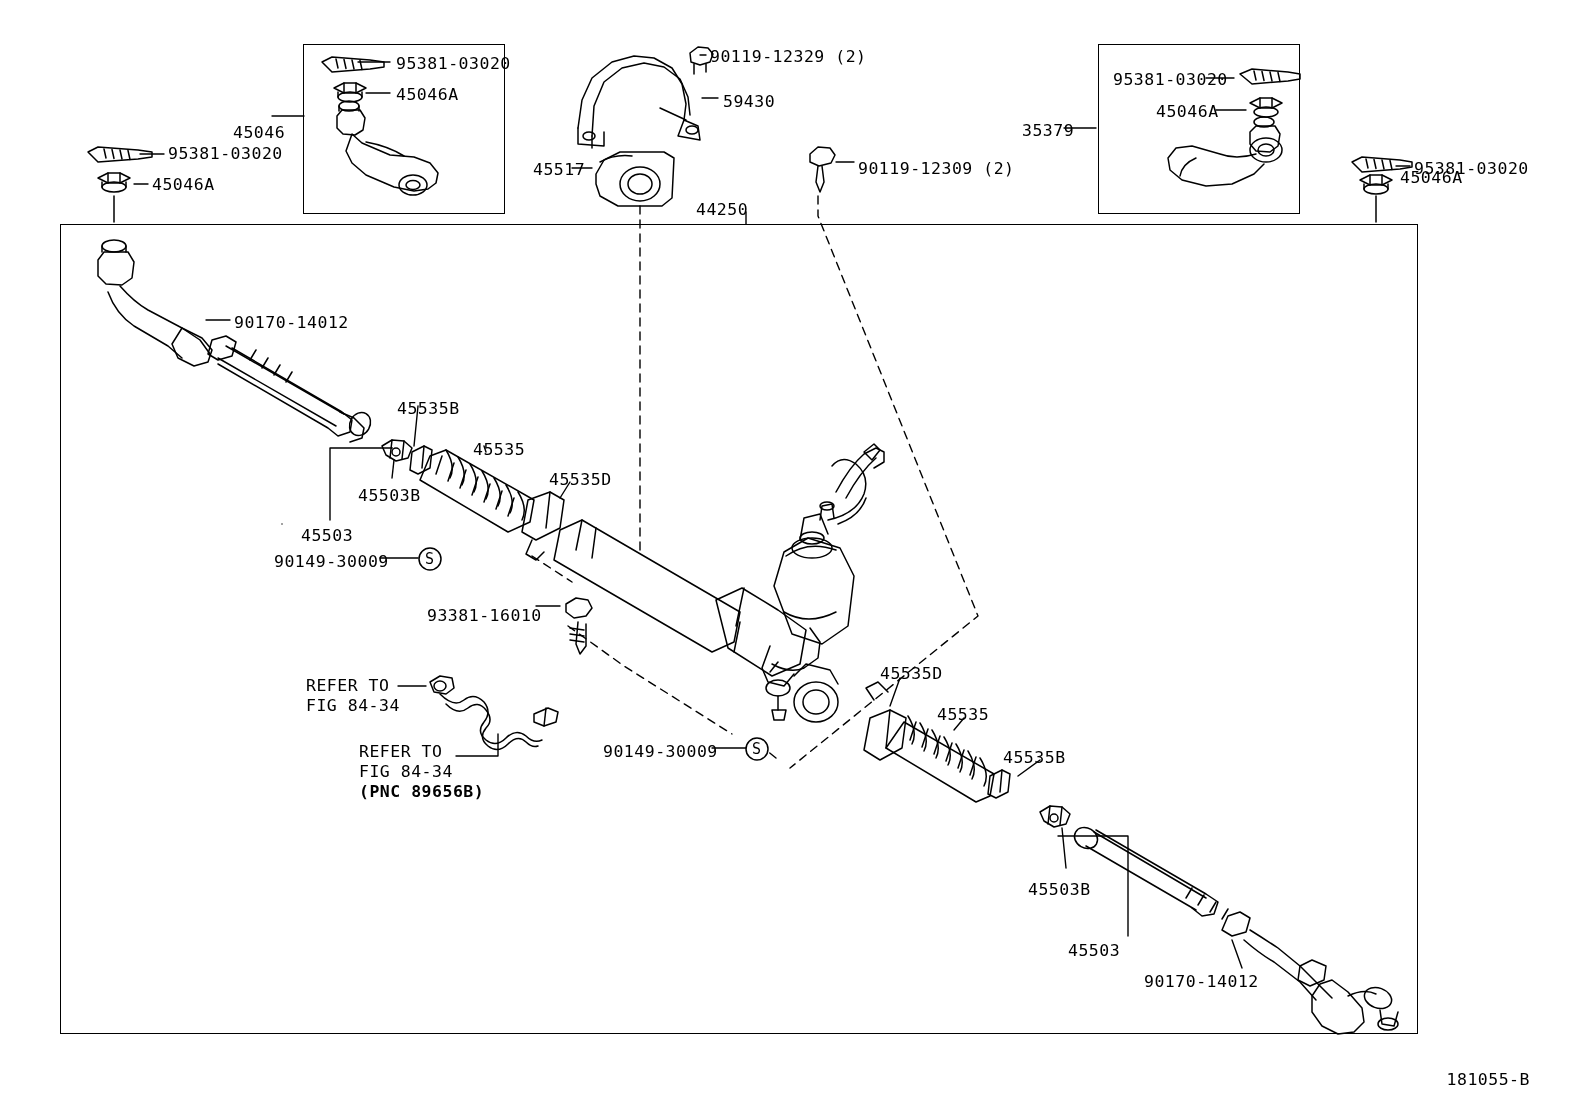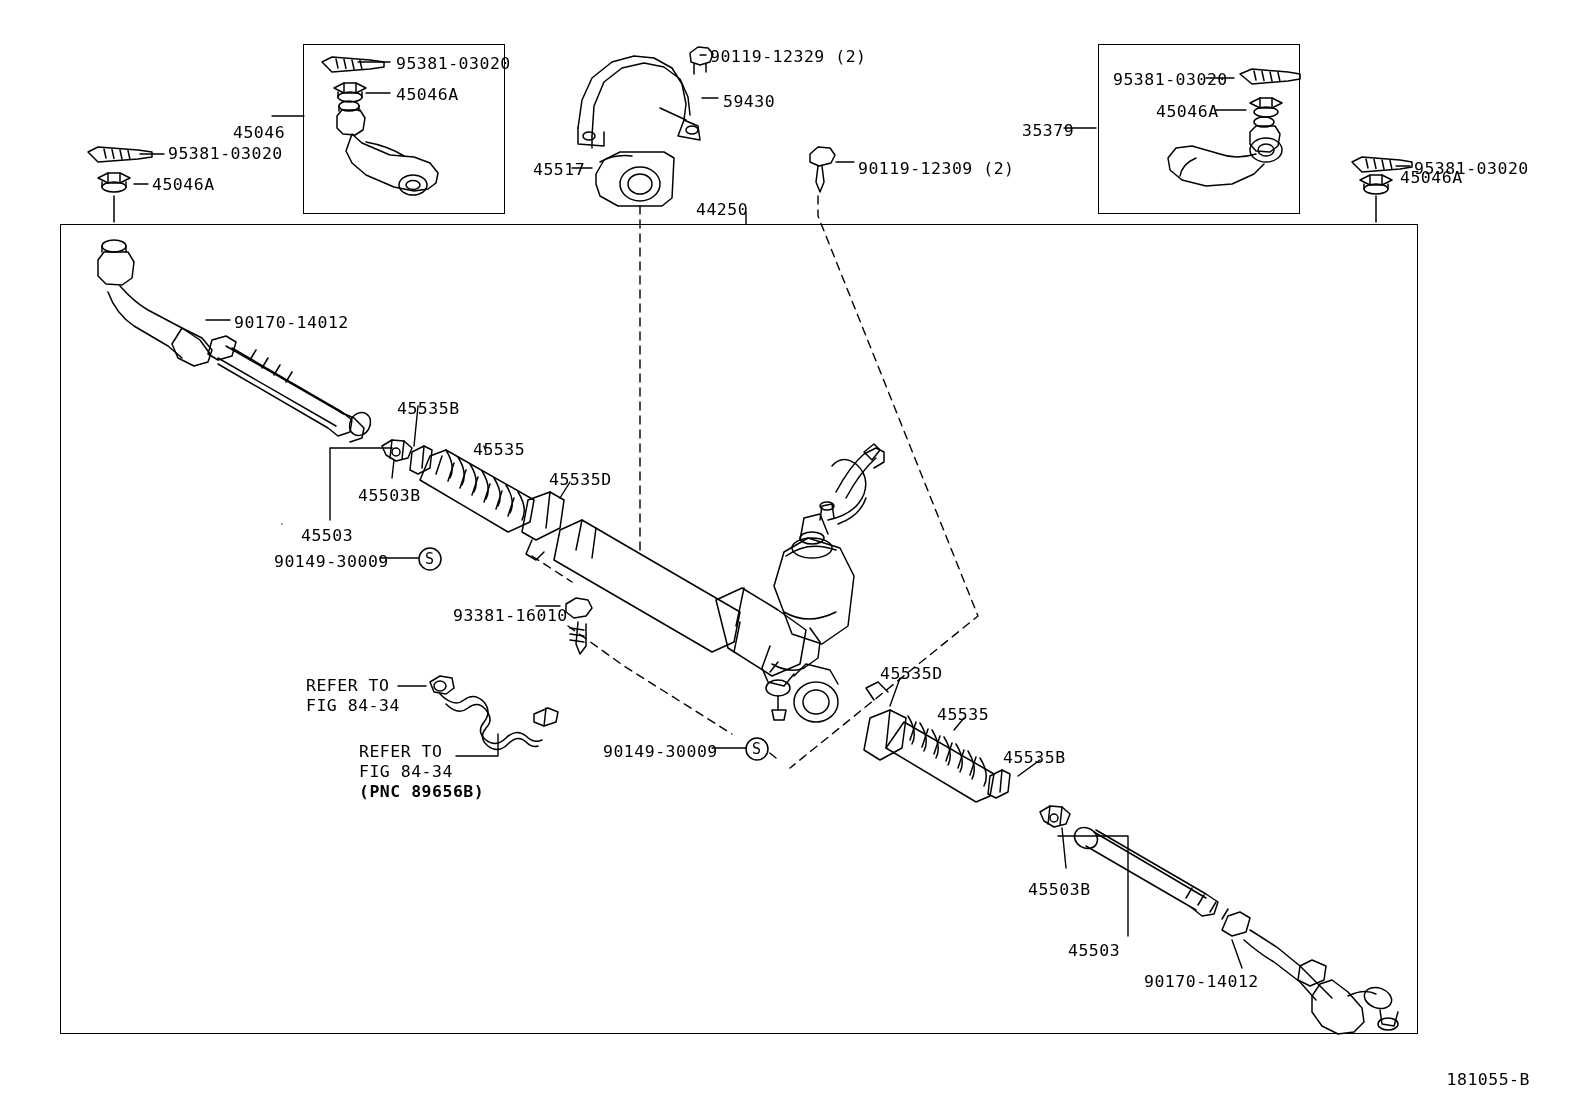--- a/index.html
+++ b/index.html
@@ -350,21 +350,21 @@
   <div class="lbl" style="left:1022px; top:121px;">35379</div>
   <div class="lbl" style="left:1414px; top:159px;">95381-03020</div>
   <div class="lbl" style="left:1400px; top:168px;">45046A</div>
   <div class="lbl" style="left:234px; top:313px;">90170-14012</div>
   <div class="lbl" style="left:397px; top:399px;">45535B</div>
   <div class="lbl" style="left:473px; top:440px;">45535</div>
   <div class="lbl" style="left:549px; top:470px;">45535D</div>
   <div class="lbl" style="left:358px; top:486px;">45503B</div>
   <div class="lbl" style="left:301px; top:526px;">45503</div>
   <div class="lbl" style="left:274px; top:552px;">90149-30009</div>
-  <div class="lbl" style="left:453px; top:606px;">93381-16010</div>
+  <div class="lbl" style="left:427px; top:606px;">93381-16010</div>
   <div class="lbl" style="left:306px; top:676px;">REFER TO</div>
   <div class="lbl" style="left:306px; top:696px;">FIG 84-34</div>
   <div class="lbl" style="left:359px; top:742px;">REFER TO</div>
   <div class="lbl" style="left:359px; top:762px;">FIG 84-34</div>
   <div class="lbl" style="left:359px; top:782px;font-weight:bold;">(PNC 89656B)</div>
   <div class="lbl" style="left:603px; top:742px;">90149-30009</div>
   <div class="lbl" style="left:880px; top:664px;">45535D</div>
   <div class="lbl" style="left:937px; top:705px;">45535</div>
   <div class="lbl" style="left:1003px; top:748px;">45535B</div>
   <div class="lbl" style="left:1028px; top:880px;">45503B</div>

